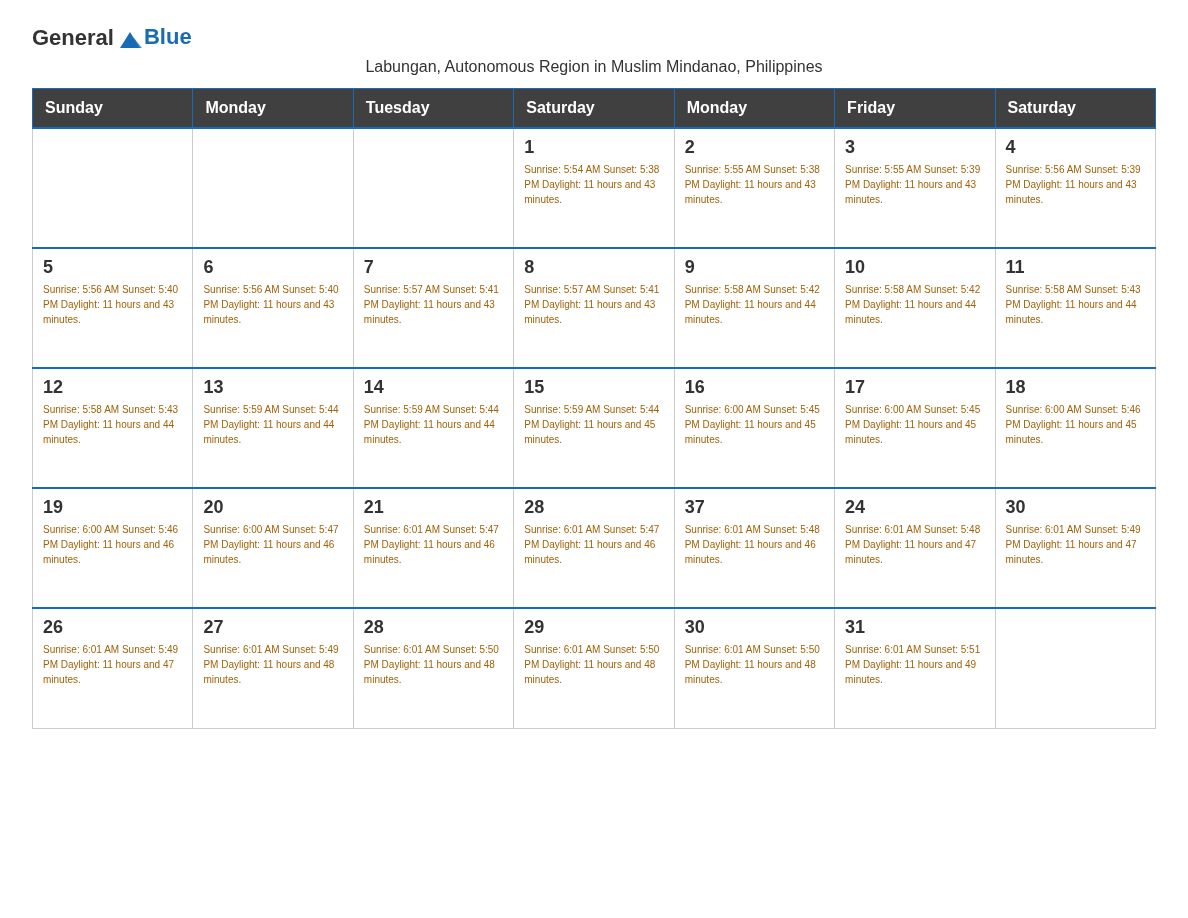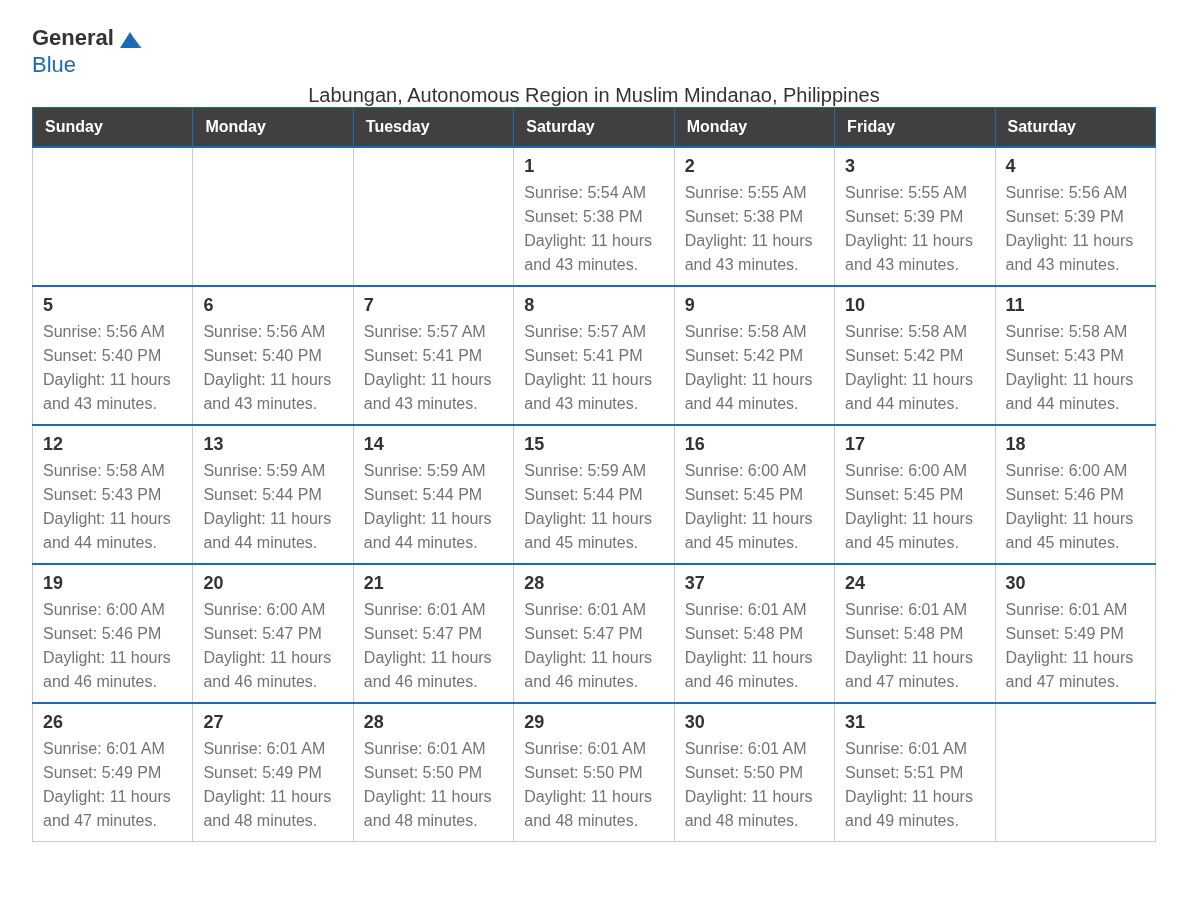--- a/index.html
+++ b/index.html
@@ -16,47 +16,47 @@
       align-items: flex-start;
       margin-bottom: 6px;
     }
     .logo-text-general {
       font-size: 22px;
       font-weight: bold;
       color: #333;
     }
     .logo-text-blue {
       font-size: 22px;
-      font-weight: normal;
+      font-weight: bold;
       color: #1a6bb5;
     }
     .logo-icon {
       width: 28px;
       height: 28px;
       margin-left: 2px;
     }
     .logo-wrapper {
       display: flex;
-      flex-direction: column;
+      flex-direction: row;
     }
     .logo-line1 {
       display: flex;
       align-items: center;
     }
     .month-title {
       font-size: 52px;
       font-weight: normal;
       color: #333;
       text-align: right;
     }
     .subtitle {
-      font-size: 20px;
+      font-size: 16px;
       color: #333;
       text-align: center;
-      margin-bottom: 0;
+      margin-bottom: 12px;
     }
     .calendar {
       width: 100%;
       border-collapse: collapse;
       border: 1.5px solid #999;
     }
     .calendar thead th {
       background-color: #404040;
       color: #fff;
       font-size: 16px;
@@ -74,22 +74,22 @@
       min-height: 110px;
     }
     .day-number {
       font-size: 18px;
       font-weight: bold;
       color: #333;
       display: block;
       margin-bottom: 4px;
     }
     .day-info {
-      font-size: 16px;
-      color: #737373;
+      font-size: 10px;
+      color: #a16207;
       line-height: 1.5;
     }
     .empty-cell {
       background: #fff;
     }
     tr td {
       height: 120px;
     }
   </style>
 </head>

